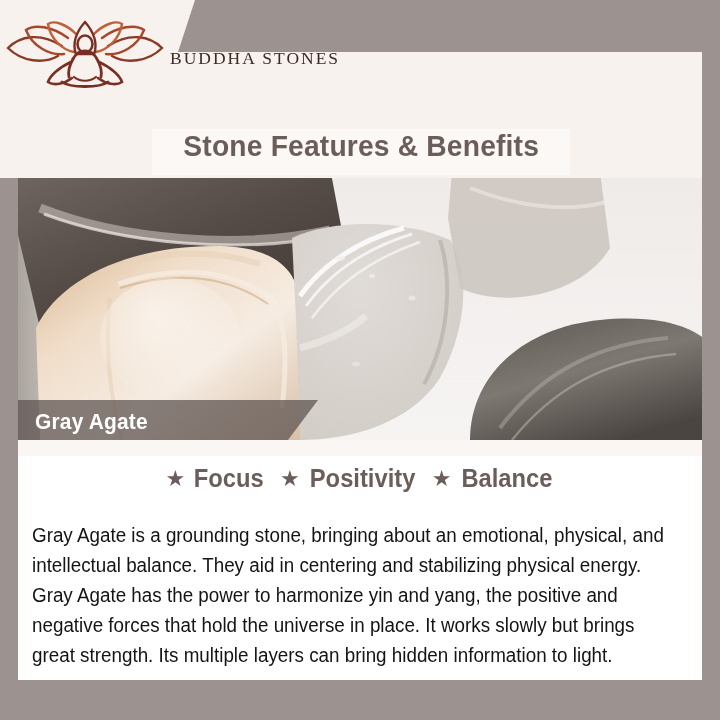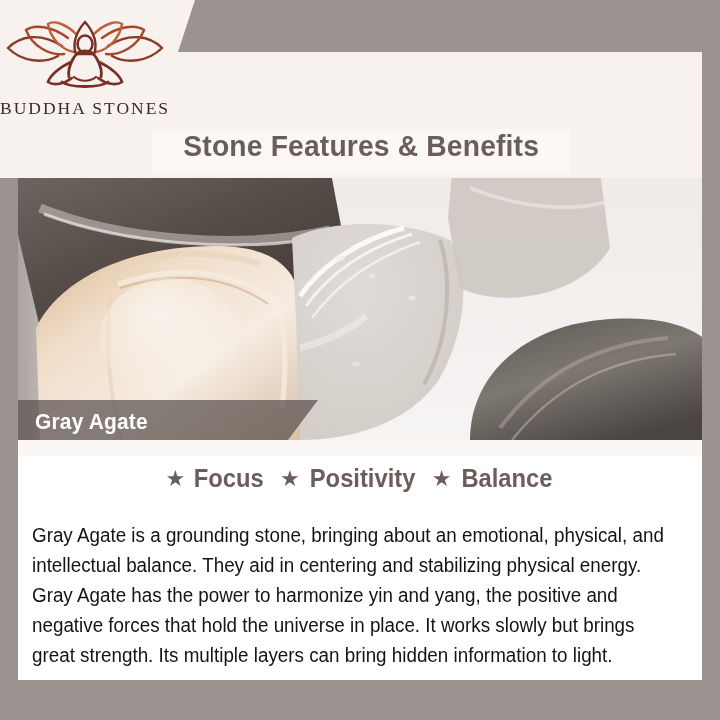--- a/index.html
+++ b/index.html
@@ -17,21 +17,21 @@
   .frame-bottom{position:absolute;left:0;bottom:0;width:720px;height:40px;background:#9c9290;}
   .frame-top-diag{
     position:absolute;left:0;top:0;width:720px;height:52px;
     background:#9c9290;
     -webkit-clip-path:polygon(195px 0, 720px 0, 720px 52px, 178px 52px);
     clip-path:polygon(195px 0, 720px 0, 720px 52px, 178px 52px);
   }
 
   
   .header{position:absolute;left:0;top:0;width:702px;height:178px;}
-  .logo-wrap{position:absolute;left:0;right:0;top:18px;display:flex;flex-direction:column;align-items:flex-start;}
+  .logo-wrap{position:absolute;left:0;right:0;top:18px;display:flex;flex-direction:row;align-items:center;}
   .lotus{display:block;}
   .brandmark{
     margin-top:2px;
     font-family:"Liberation Serif", serif;
     font-size:17.5px;letter-spacing:2.0px;
     color:#3b2b26;font-weight:400;
     white-space:nowrap;
   }
 
   

